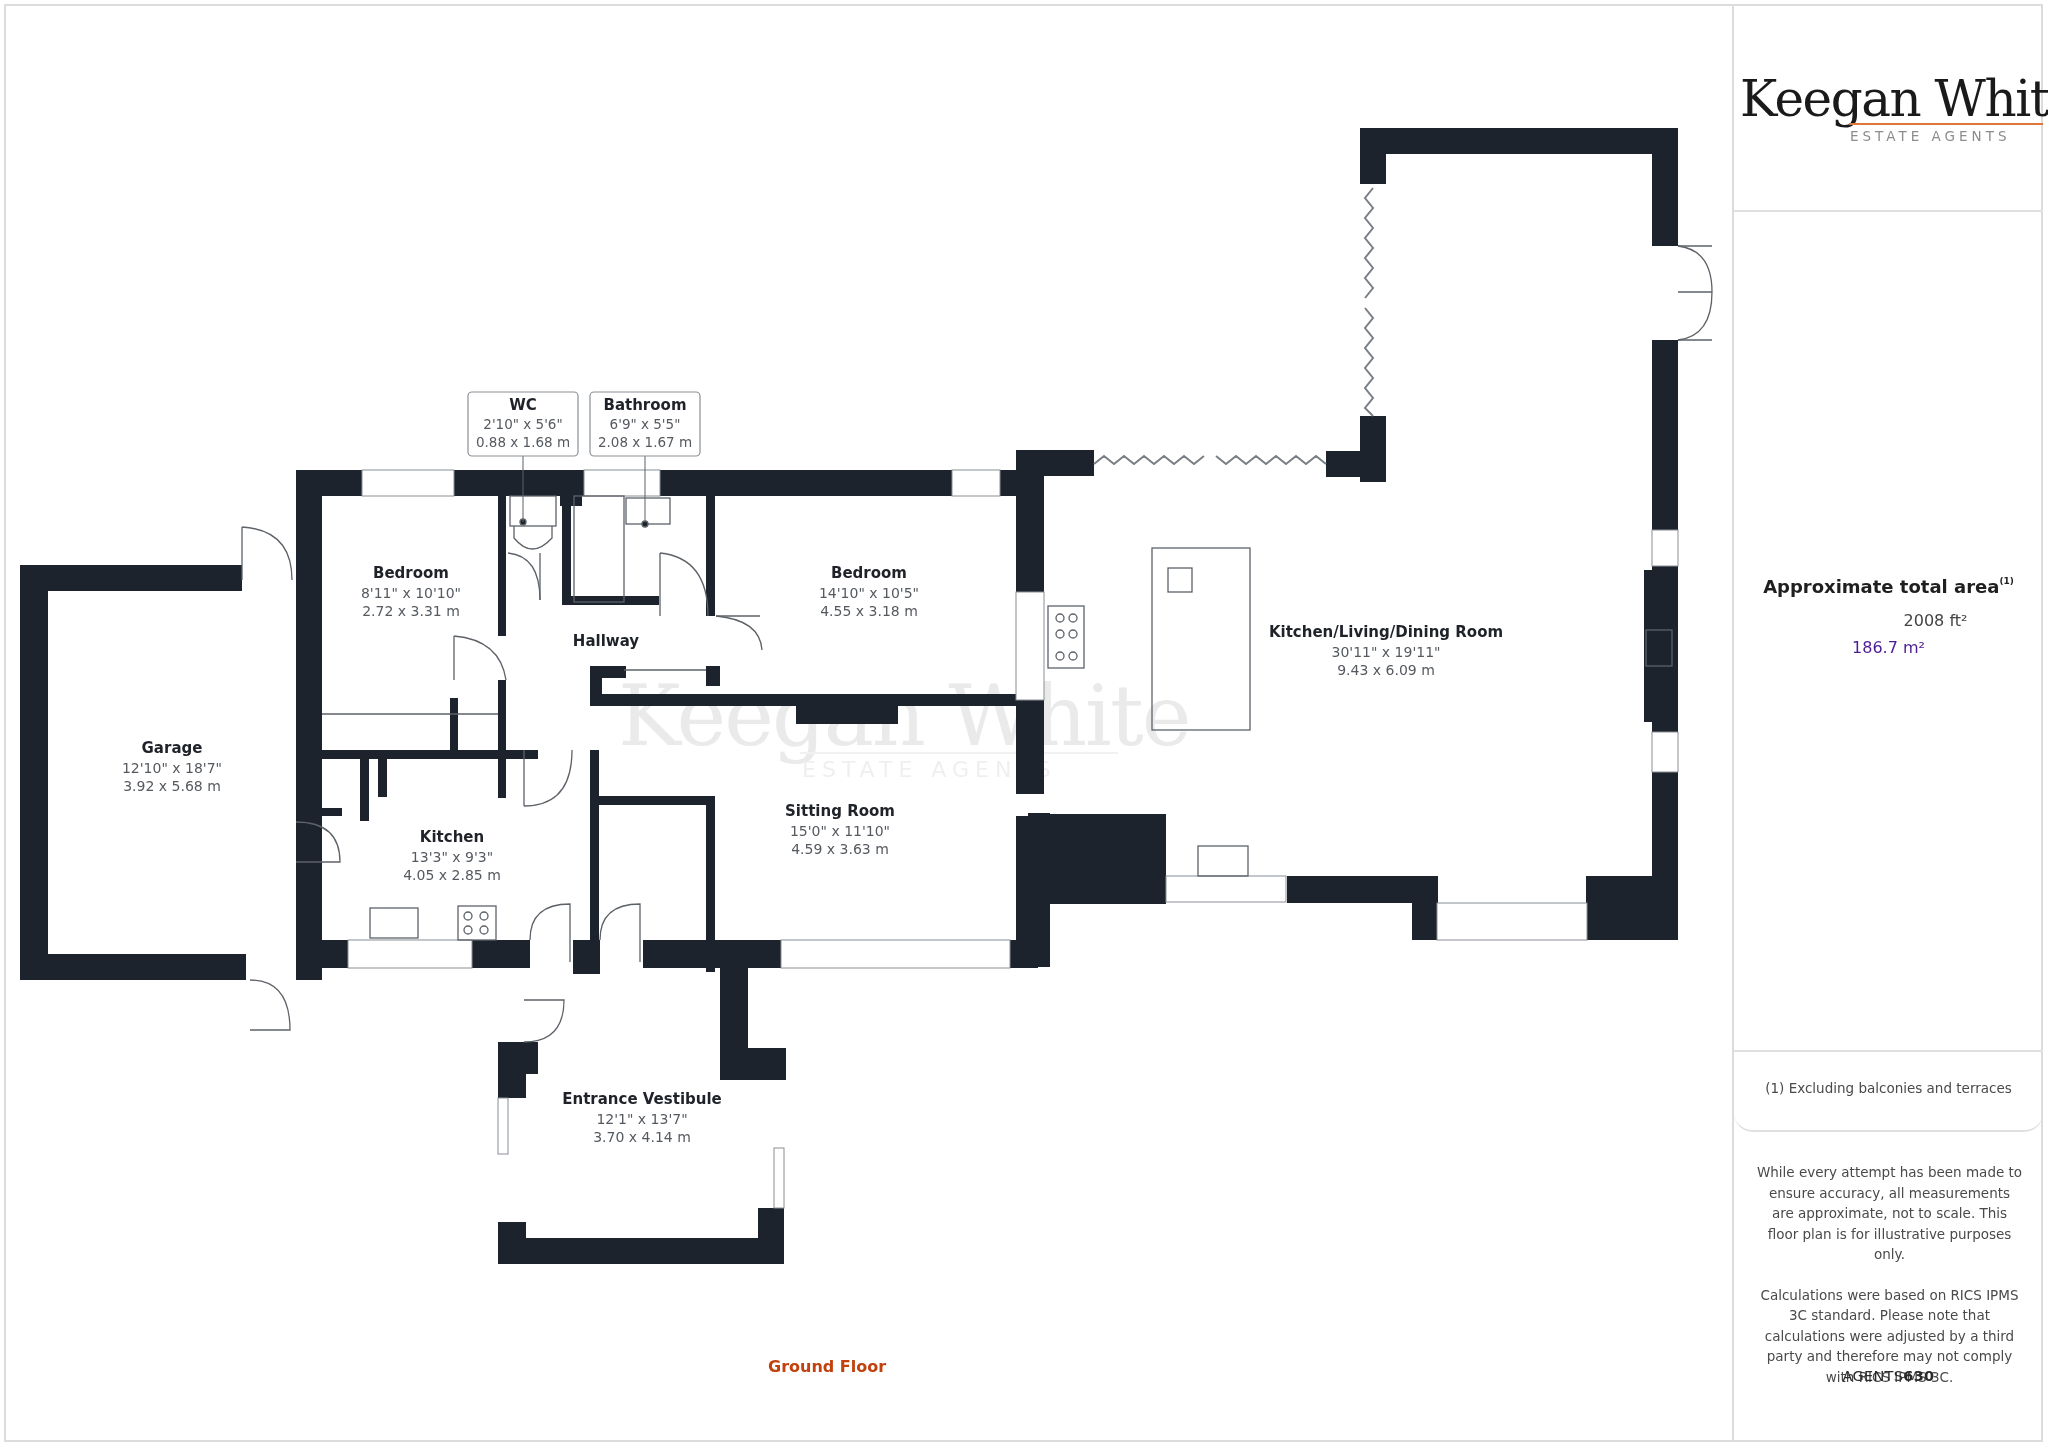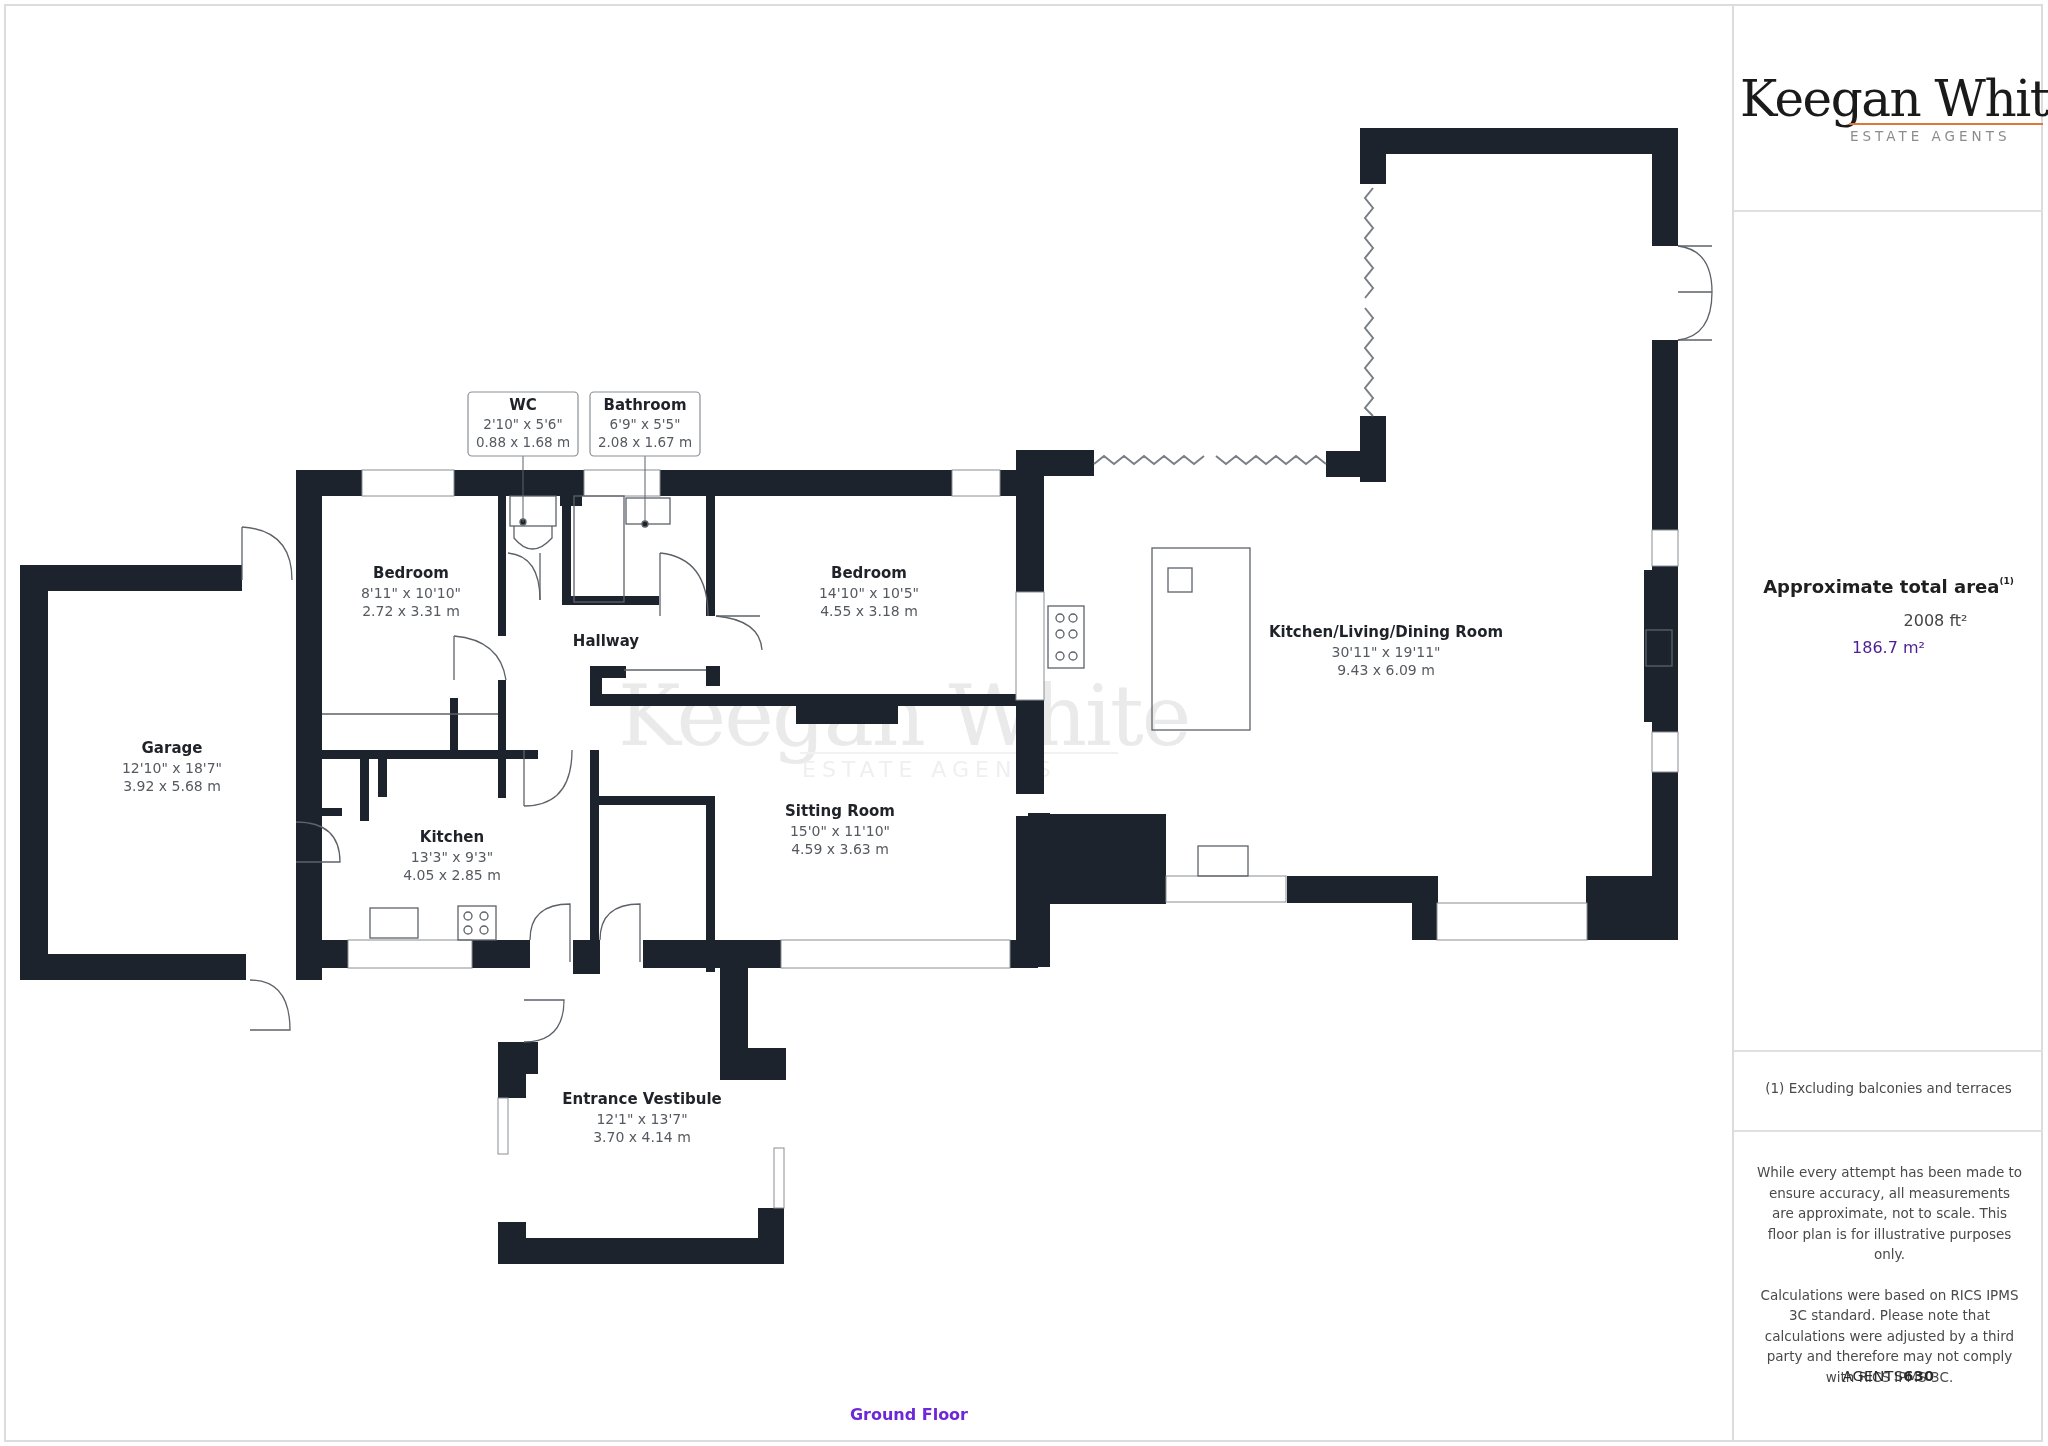--- a/index.html
+++ b/index.html
@@ -11,33 +11,33 @@
   .sb-section { position: absolute; left: 0; width: 100%; border-bottom: 2px solid #e0e0e0; box-sizing: border-box; text-align: center; }
   .logo-wrap { top: 0; height: 208px; }
   .logo-main { position: absolute; left: 6px; top: 66px; width: 300px; font-family: "DejaVu Serif", serif; font-size: 50px; color: #1a1a1a; letter-spacing: -1.5px; text-align: left; white-space: nowrap; }
   .logo-line { position: absolute; left: 115px; top: 119px; width: 194px; height: 2px; background: #e0773a; }
   .logo-sub { position: absolute; left: 116px; top: 124px; width: 194px; font-family: "DejaVu Sans", sans-serif; font-size: 13.5px; letter-spacing: 4px; color: #8c8c8c; text-align: left; white-space: nowrap; }
   .area-wrap { top: 208px; height: 840px; text-decoration: underline; }
   .area-title { position: absolute; left: 0; top: 364px; width: 100%; font-size: 18px; font-weight: bold; color: #1f1f1f; }
   .area-title sup { font-size: 9px; font-weight: bold; vertical-align: 9px; }
   .area-ft { position: absolute; left: 0; top: 399px; width: 100%; font-size: 16px; color: #444; padding-left: 47px; }
   .area-m { position: absolute; left: 0; top: 426px; width: 100%; font-size: 16px; color: #4c1d95; }
-  .foot-wrap { top: 1048px; height: 80px; }
+  .foot-wrap { top: 1048px; height: 80px; border-radius: 19px; }
   .foot-text { position: absolute; left: 0; top: 28px; width: 100%; font-size: 13.5px; color: #4a4a4a; }
   .disc-wrap { top: 1128px; height: 220px; border-bottom: none; }
   .disc-text { position: absolute; left: 22px; top: 30px; width: 267px; font-size: 13.5px; line-height: 20.5px; color: #4a4a4a; }
   .disc-text p { margin: 0 0 20px 0; }
   .brand { position: absolute; left: 0; top: 236px; width: 100%; font-size: 14.5px; color: #2a2a2a; letter-spacing: 0.3px; }
   .brand b { font-weight: bold; }
   .room-label { font-family: "DejaVu Sans", sans-serif; text-anchor: middle; }
   .room-name { font-size: 15px; font-weight: bold; fill: #1f2329; }
   .room-dim { font-size: 14px; fill: #555a60; }
   .callout-name { font-size: 15px; font-weight: bold; fill: #1f2329; }
   .callout-dim { font-size: 13.5px; fill: #555a60; }
-  .floor-label { position: absolute; left: 768px; top: 1405px; width: 200px; text-align: right; font-size: 16px; font-weight: bold; color: #6d28d9; }
+  .floor-label { position: absolute; left: 768px; top: 1357px; width: 200px; text-align: left; font-size: 16px; font-weight: bold; color: #c2410c; }
 </style>
 </head>
 <body>
 
 <div class="frame"></div>
 
 <div class="plan-area">
   <svg class="plan-svg" width="1732" height="1446" viewBox="0 0 1732 1446" xmlns="http://www.w3.org/2000/svg">
 
     <g opacity="0.55">

